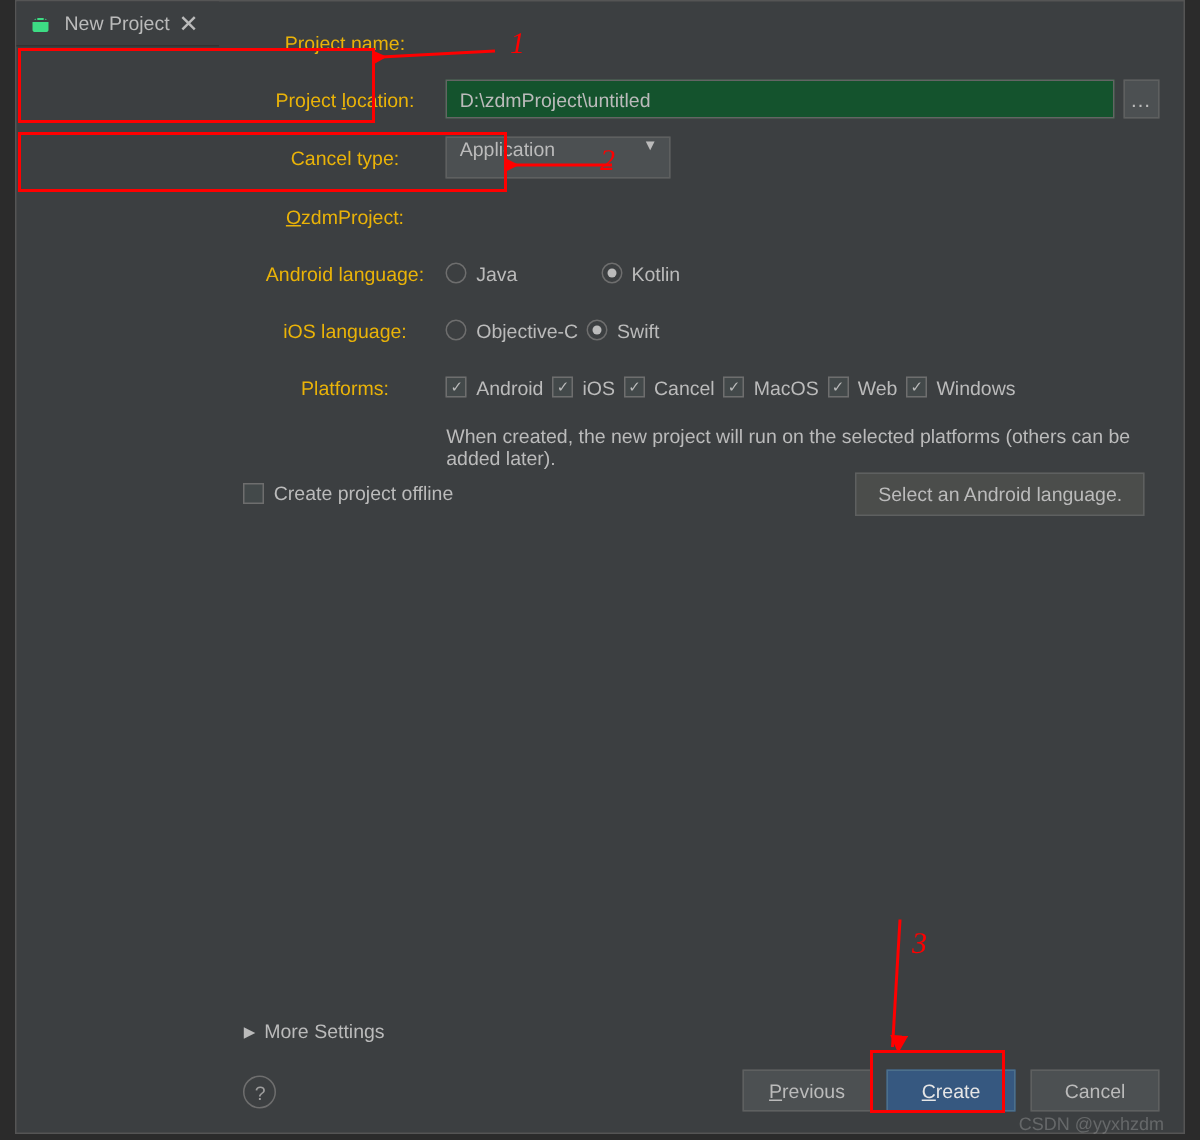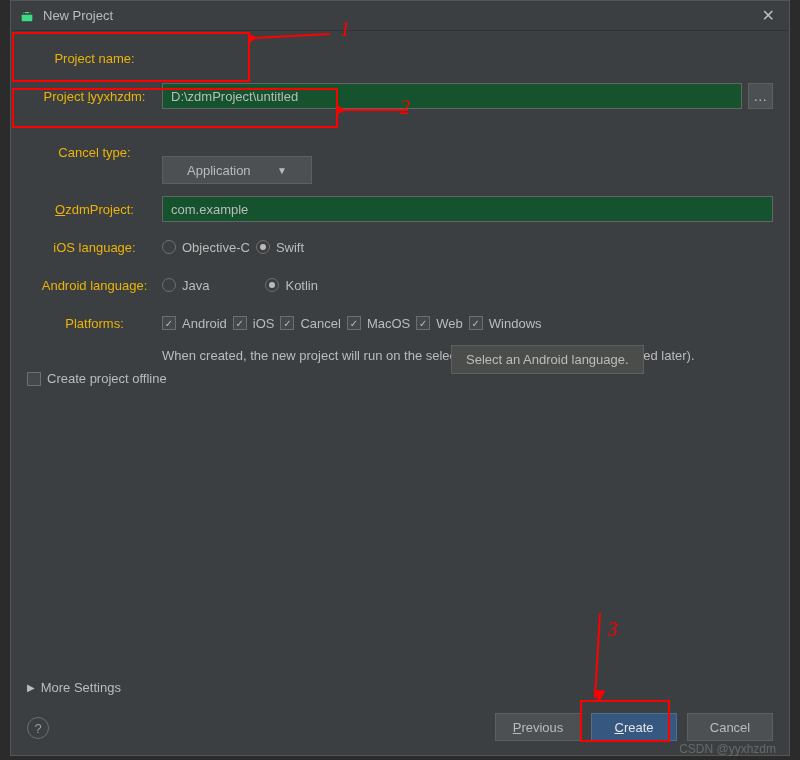--- a/index.html
+++ b/index.html
@@ -12,21 +12,21 @@
       position: relative;
       overflow: hidden;
     }
     .dialog {
       position: absolute;
       left: 10px; top: 0;
       width: 780px; height: 756px;
       background: #3c3f41;
       border: 1px solid #555;
       display: flex;
-      flex-direction: column;
+      flex-direction: row;
     }
     .titlebar {
       height: 30px;
       display: flex;
       align-items: center;
       padding: 0 8px;
       background: #3c3f41;
       border-bottom: 1px solid #323232;
     }
     .titlebar .app-icon { width: 16px; height: 16px; margin-right: 8px; }
@@ -79,25 +79,24 @@
       display: flex; align-items: center; justify-content: center;
       cursor: pointer;
       font-size: 14px;
       letter-spacing: 1px;
     }
     .select {
       width: 150px; height: 28px;
       background: #4c5052;
       border: 1px solid #5e6060;
       color: #bbbbbb;
-      display: flex; align-items: center;
-      padding: 0 24px;
+      display: flex; align-items: flex-start;
+      padding: 0 8px;
       cursor: pointer;
       position: relative;
-      margin-top: 35px;
     }
     .select .caret {
       margin-left: auto;
       font-size: 10px;
     }
     .radio-group, .check-group {
       display: flex;
       align-items: center;
       gap: 18px;
       flex-wrap: wrap;
@@ -122,21 +121,21 @@
       width: 14px; height: 14px;
       border: 1px solid #6e6e6e;
       background: #43494a;
       display: flex; align-items: center; justify-content: center;
       font-size: 10px; color: #bbbbbb;
     }
     .hint-row { margin-left: 135px; color: #bbbbbb; font-size: 13px; margin-top: 4px; margin-bottom: 8px;}
     .offline-row { display: flex; justify-content: flex-start; align-items: center; gap: 8px; padding-right: 2px; margin-top: 4px;}
     .tooltip {
       position: absolute;
-      left: 440px; top: 314px;
+      left: 424px; top: 314px;
       background: #4b4d4b;
       border: 1px solid #5e6060;
       color: #bbbbbb;
       padding: 6px 14px;
       font-size: 13px;
     }
     .more-settings {
       position: absolute;
       left: 16px; bottom: 60px;
       display: flex; align-items: center; gap: 6px;
@@ -209,69 +208,66 @@
     <span class="close">✕</span>
   </div>
 
   <div class="content">
 
     <div class="row">
       <div class="label"><span>Project name:</span></div>
     </div>
 
     <div class="row">
-      <div class="label"><span>Project </span><span class="mn">l</span><span>yyxhzdm:</span></div>
+      <div class="label"><span>Project </span><span class="mn">l</span><span>ocation:</span></div>
       <div class="field">
         <input type="text" value="D:\zdmProject\untitled" style="">
         <div class="browse-btn">…</div>
       </div>
     </div>
 
 
     <div class="row">
       <div class="label">Cancel type:</div>
       <div class="field">
         <div class="select">
           <span>Application</span>
           <span class="caret">▼</span>
         </div>
       </div>
     </div>
 
     <div class="row">
       <div class="label"><span class="mn">O</span><span>zdmProject:</span></div>
-      <div class="field">
-          <input type="text" value="com.example" style="">
-        </div>
+    </div>
+
+    <div class="row">
+      <div class="label">Android language:</div>
+      <div class="field radio-group">
+        <div class="radio">
+          <div class="radio-circle"></div>
+          <span><span class="mn">J</span>ava</span>
+        </div>
+        <div class="radio" style="margin-left:50px;">
+          <div class="radio-circle sel"></div>
+          <span><span class="mn">K</span>otlin</span>
+        </div>
+      </div>
     </div>
 
     <div class="row">
       <div class="label">iOS language:</div>
       <div class="field radio-group">
         <div class="radio">
           <div class="radio-circle"></div>
           <span>Objective-<span class="mn">C</span></span>
         </div>
         <div class="radio">
           <div class="radio-circle sel"></div>
           <span><span class="mn">S</span>wift</span>
-        </div>
-      </div>
-    </div>
-
-    <div class="row">
-      <div class="label">Android language:</div>
-      <div class="field radio-group">
-        <div class="radio">
-          <div class="radio-circle"></div>
-          <span><span class="mn">J</span>ava</span>
-        </div>
-        <div class="radio" style="margin-left:50px;">
-          <div class="radio-circle sel"></div>
-          <span><span class="mn">K</span>otlin</span>
         </div>
       </div>
     </div>
 
     <div class="row">
       <div class="label">Platforms:</div>
       <div class="field check-group">
         <div class="check">
             <div class="check-box">✓</div>
             <span>Android</span>

